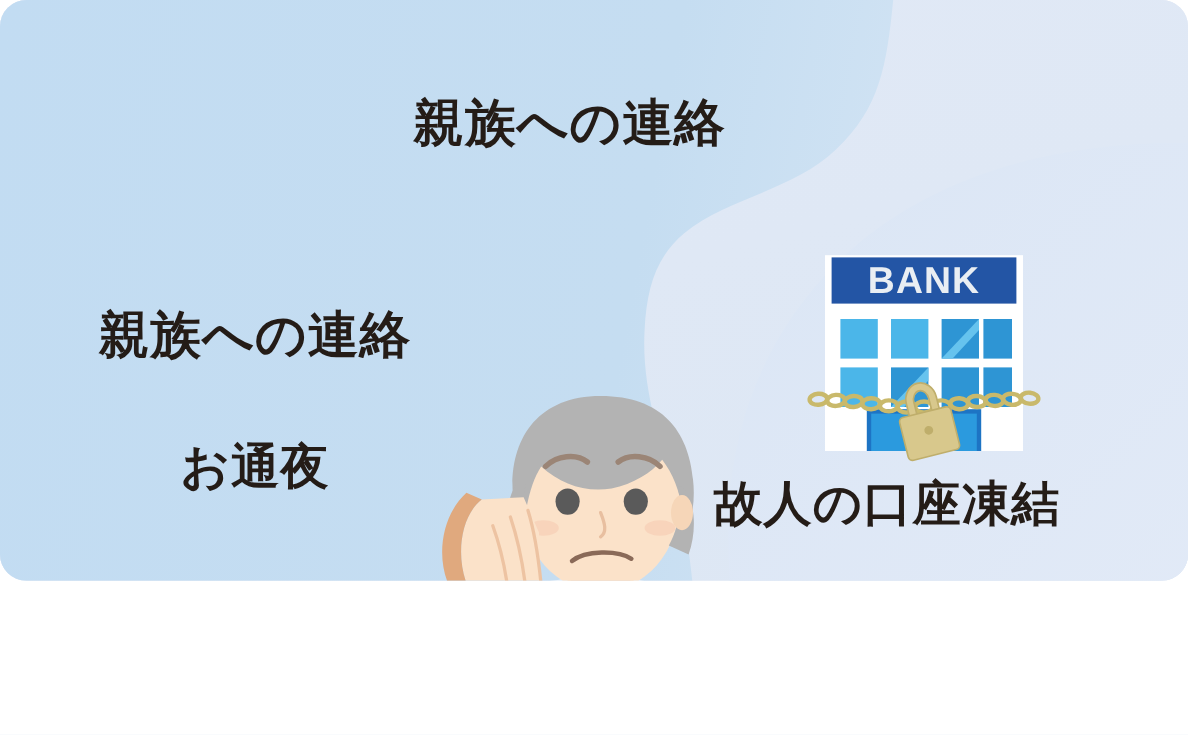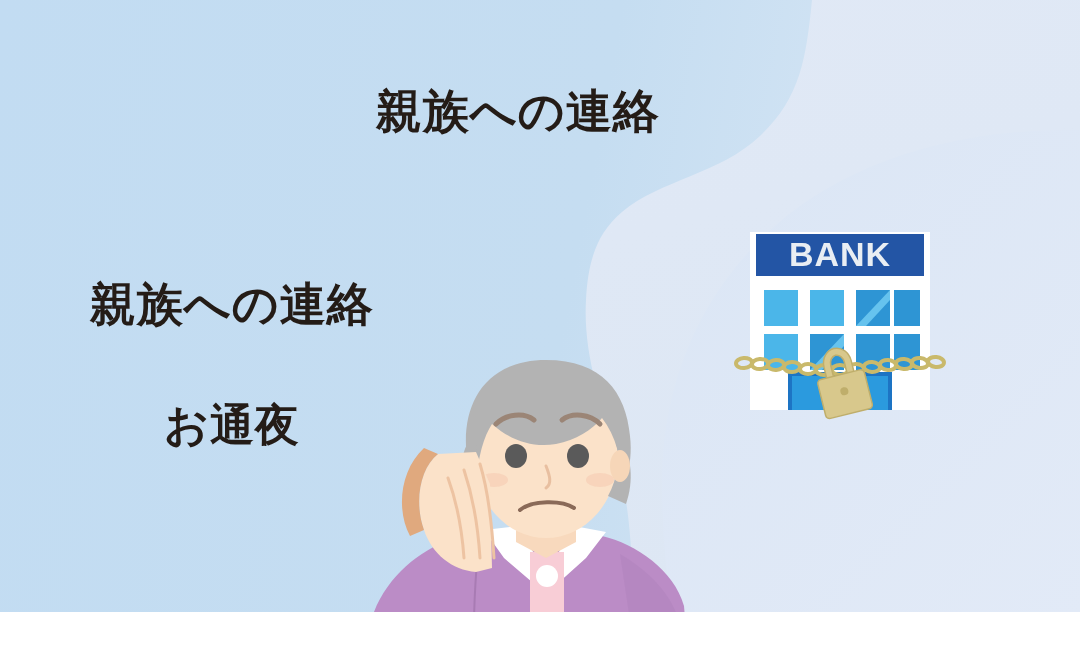--- a/index.html
+++ b/index.html
@@ -3,24 +3,25 @@
 <meta charset="utf-8">
 <style>
   html, body {
     margin: 0;
     padding: 0;
     background: #ffffff;
   }
   #scene {
     position: relative;
     width: 1080px;
-    height: 612px;
+    height: 528px;
     overflow: hidden;
     font-family: "Liberation Sans", "DejaVu Sans", sans-serif;
     background: #e0e8f5;
+    border-radius: 24px;
   }
   #bg-svg {
     position: absolute;
     inset: 0;
     width: 1080px;
     height: 668px;
     display: block;
   }
   .label {
     position: absolute;
@@ -113,20 +114,21 @@
     <path fill="none" stroke="#cfdff1" stroke-width="0" d="M0,0"></path>
   </svg>
 
   <div class="label" id="label-relatives-top">親族への連絡</div>
 
 
   <div class="label" id="label-relatives-mid">親族への連絡</div>
 
   <div class="label" id="label-wake">お通夜</div>
 
+  <div class="label" id="label-account-frozen">故人の口座凍結</div>
 
   <svg id="bank-illustration" viewBox="0 0 196 192" aria-hidden="true">
 
     <rect x="8" y="10" width="180" height="178" fill="#ffffff"></rect>
 
     <rect x="14" y="12" width="168" height="42" fill="#2355a5"></rect>
     <text x="98" y="44" text-anchor="middle" font-family="'Liberation Sans','DejaVu Sans',sans-serif" font-size="34" font-weight="700" letter-spacing="1" fill="#e9eef3">BANK</text>
 
     <g>
       <rect x="22" y="68" width="34" height="36" fill="#4bb6e9"></rect>

